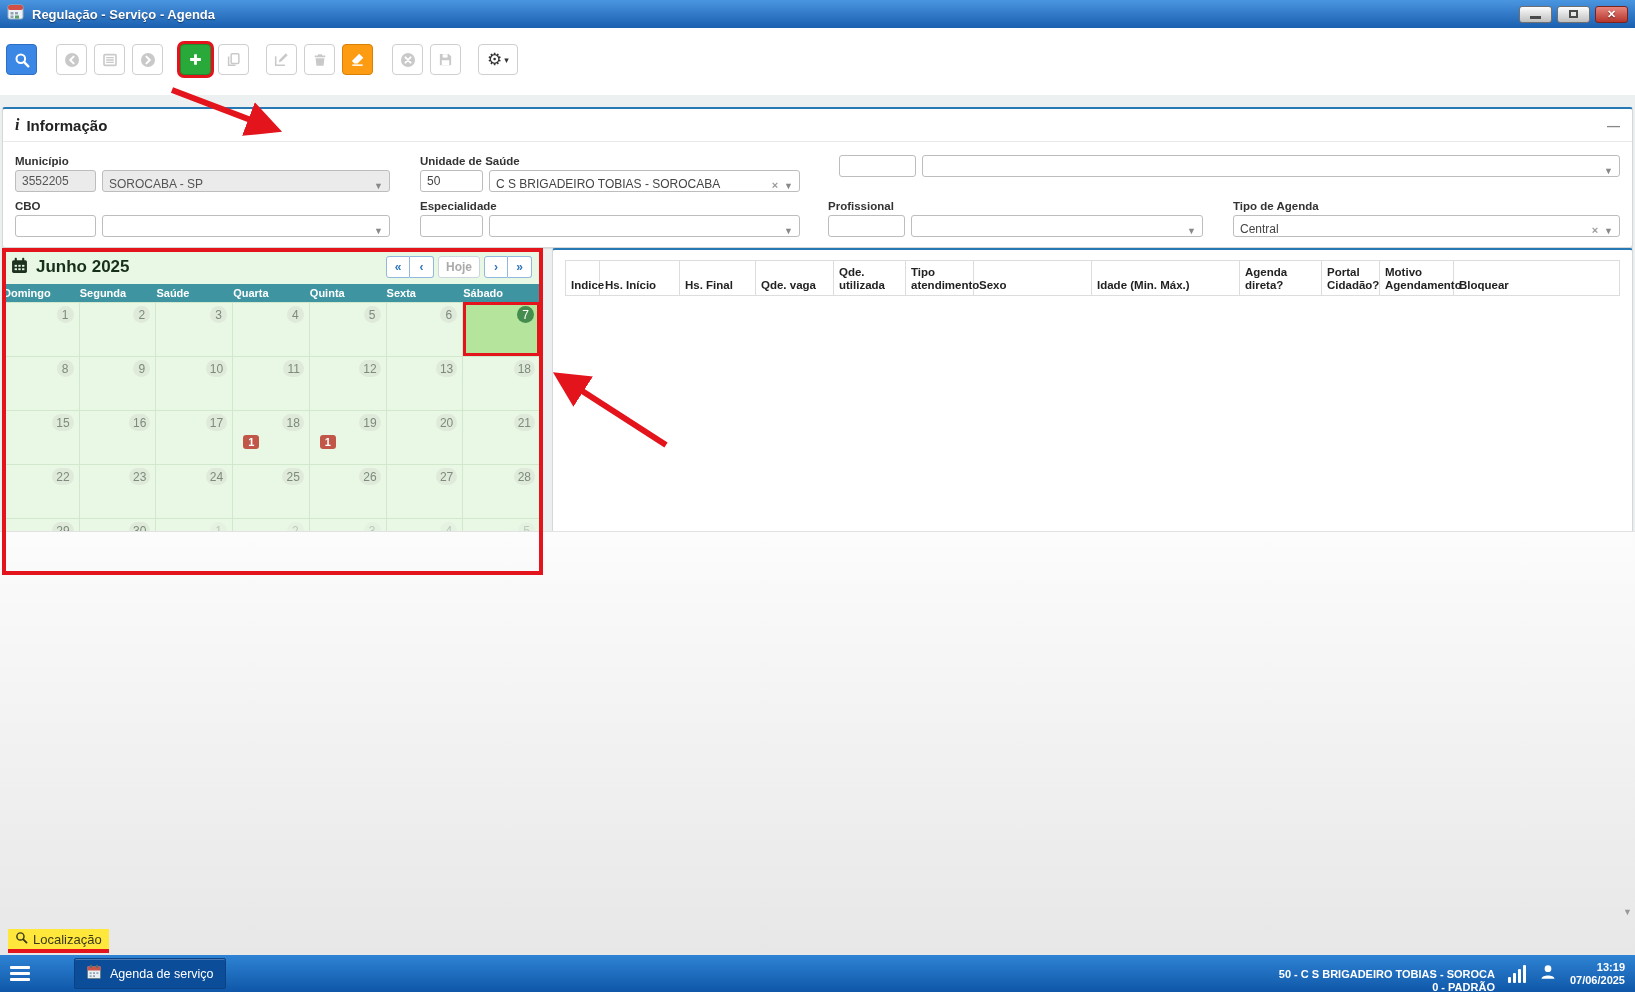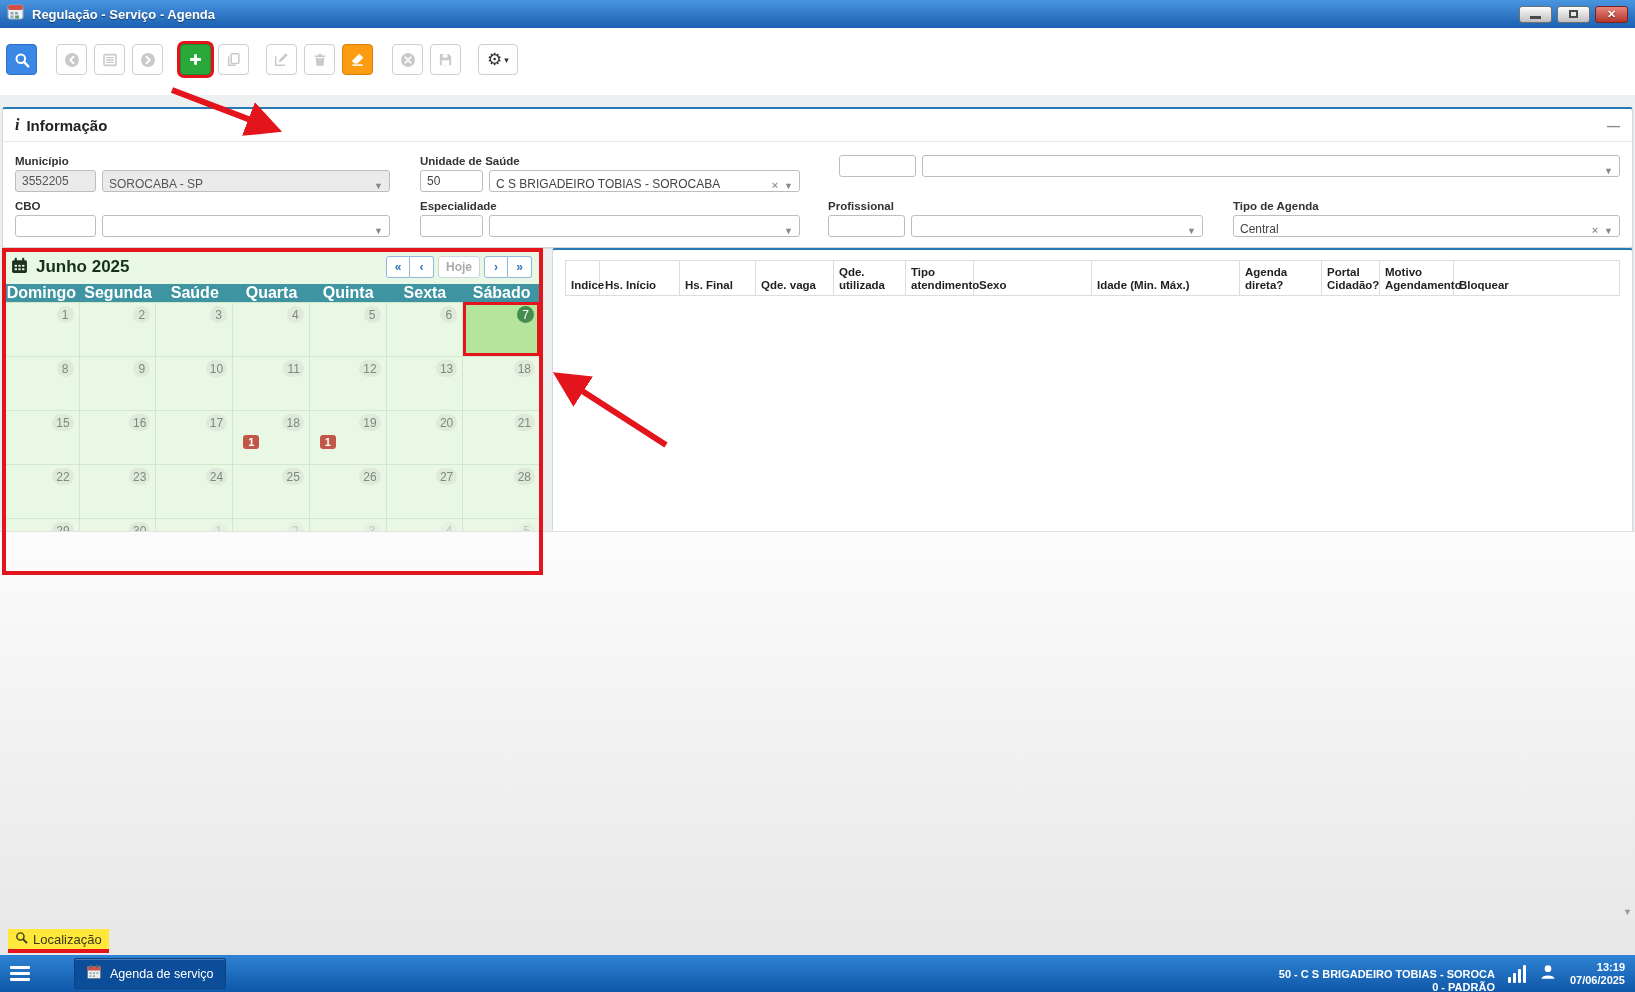--- a/index.html
+++ b/index.html
@@ -58,21 +58,21 @@
   
   .cal-widget{background:#e9f7e5}
   .cal-top{display:flex;align-items:center;padding:6px 8px;height:34px}
   .cal-title{font-size:17px;font-weight:bold;color:#17301a;margin-left:8px}
   .cal-nav{margin-left:auto;display:flex;gap:4px;align-items:center}
   .nav-group{display:flex}
   .nav-btn{height:22px;min-width:24px;border:1px solid #92b9dd;background:#fff;color:#2f76bd;font-weight:bold;font-size:12px;padding:0 7px;cursor:pointer}
   .nav-group .nav-btn:first-child{border-radius:3px 0 0 3px}
   .nav-group .nav-btn:last-child{border-radius:0 3px 3px 0;border-left:none}
   .nav-btn.single{border-radius:3px;color:#aaa;border-color:#c9d6e2}
-  .weekday-row{display:grid;grid-template-columns:repeat(7,1fr);background:#3e95a1;color:#fff;font-size:16px;font-weight:bold;text-align:center;height:18px;line-height:18px}
+  .weekday-row{display:grid;grid-template-columns:repeat(7,1fr);background:#3e95a1;color:#fff;font-size:11px;font-weight:bold;text-align:left;height:18px;line-height:18px}
   .cal-grid{display:grid;grid-template-columns:repeat(7,1fr);grid-auto-rows:54px}
   .cal-cell{border-right:1px solid #d2e8cd;border-top:1px solid #d2e8cd;position:relative;cursor:pointer}
   .cal-cell:nth-child(7n){border-right:none}
   .day-num{position:absolute;top:3px;right:5px;background:#dfeada;color:#7c8b7c;font-size:12px;min-width:17px;height:17px;border-radius:9px;display:flex;align-items:center;justify-content:center;padding:0 4px}
   .cal-cell.muted .day-num{color:#b9c9b9;background:#e6f2e1}
   .cal-cell.selected{background:#b5e59c;border:3px solid #e3141c}
   .cal-cell.selected .day-num{background:#448d4e;color:#fff;top:1px;right:3px}
   .cell-badge{position:absolute;top:24px;left:10px;background:#c05748;color:#fff;font-size:11px;font-weight:bold;border-radius:3px;padding:1px 5px}
   .cal-annot{position:absolute;left:-1px;top:-2px;width:541px;height:327px;border:4px solid #e3141c;pointer-events:none;z-index:5}
   .legend-row{display:flex;gap:5px;padding:0 7px;margin-top:23px}

